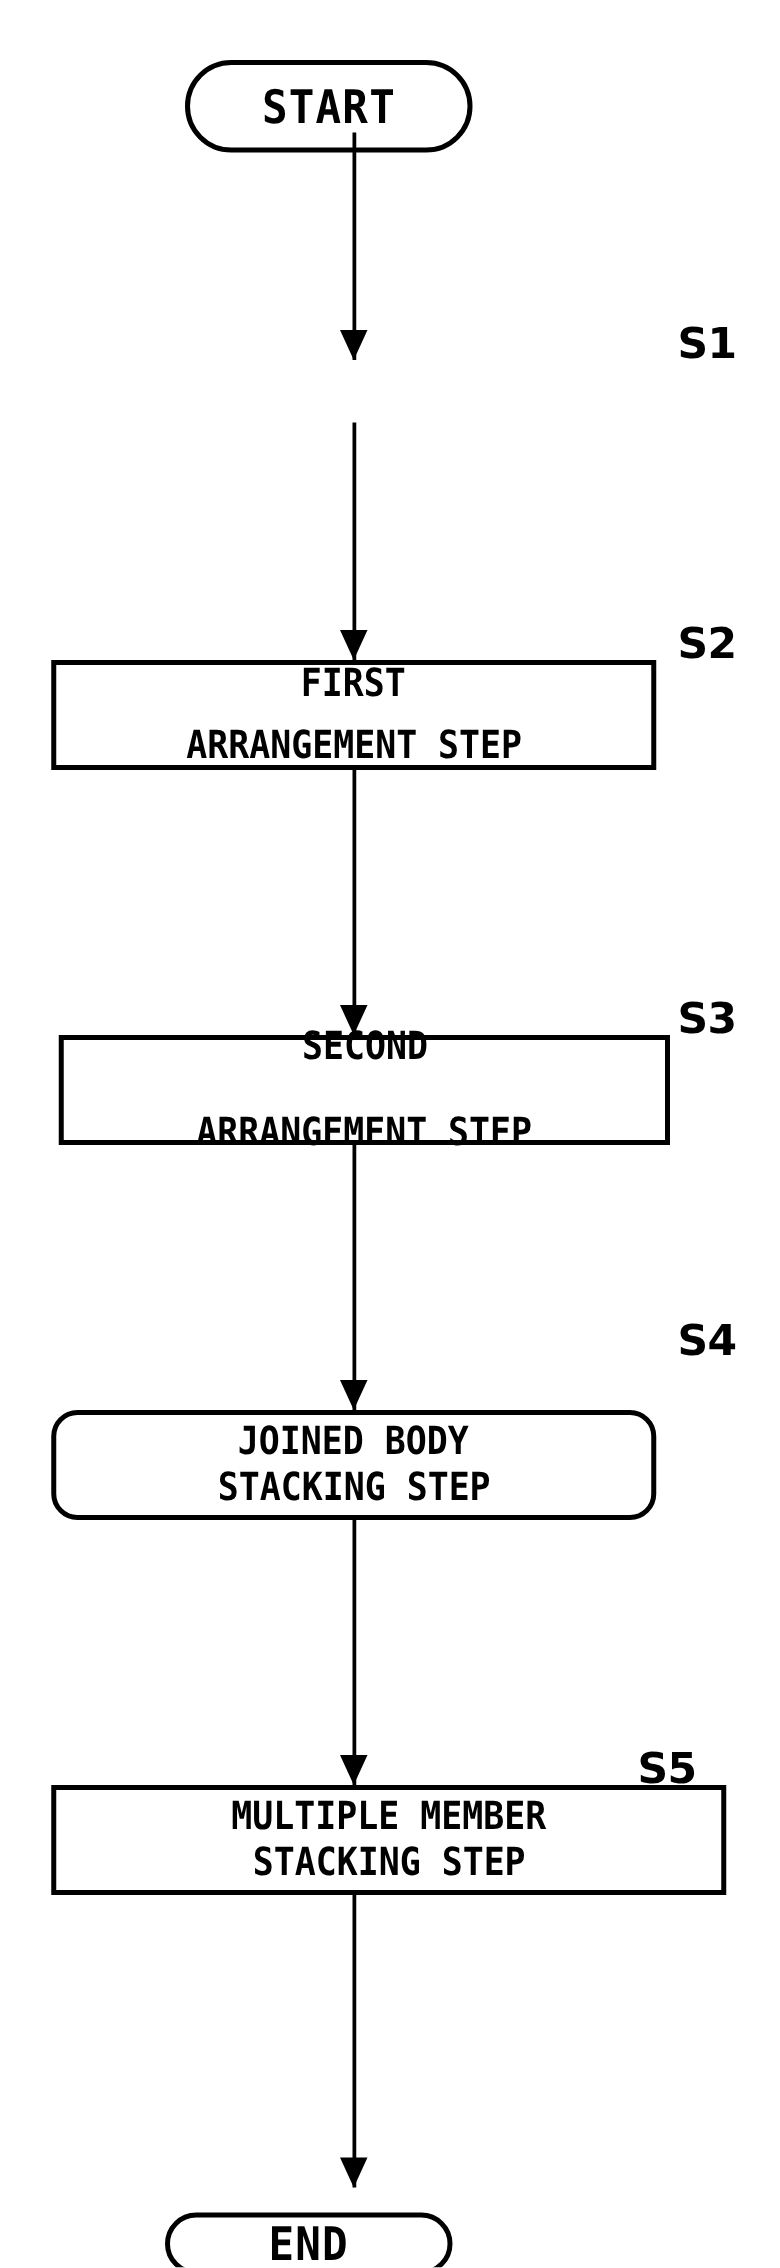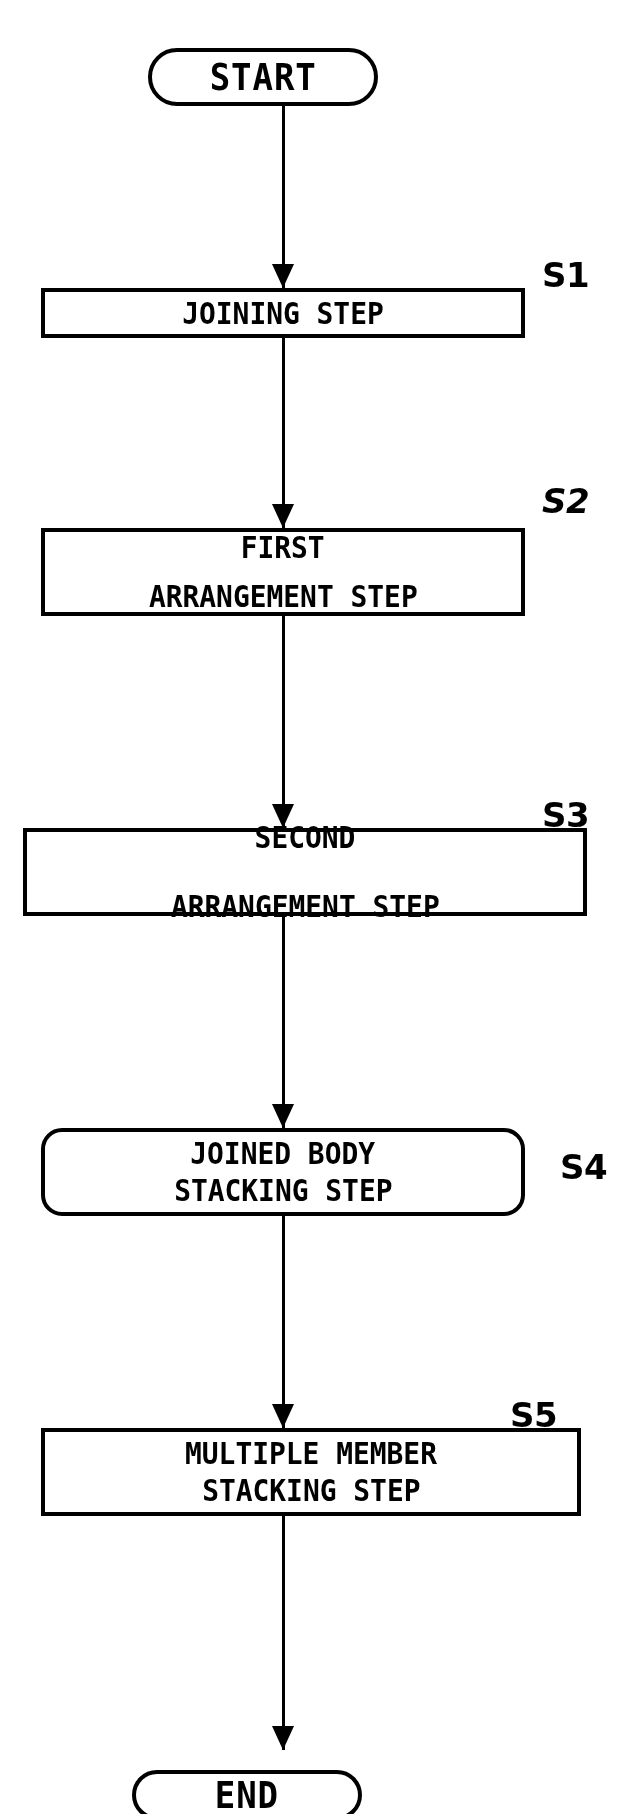--- a/index.html
+++ b/index.html
@@ -98,66 +98,63 @@
     border-left: 11px solid transparent;
     border-right: 11px solid transparent;
     border-top: 24px solid #000000;
   }
 </style>
 </head>
 <body>
 
 <div id="canvas">
 
-  <div class="terminator" style="left:148px; top:48px; width:230px; height:58px;">
+  <div class="terminator" style="left:148px; top:48px; width:230px; height:74px;">
     <span class="term-label">START</span>
   </div>
 
   <div class="connector" style="left:283px; top:106px; height:182px;">
     <div class="conn-line" style="height:182px;"></div>
     <div class="conn-head"></div>
   </div>
 
-  <div class="process" style="left:41px; top:288px; width:484px; height:50px;">
-    <span class="proc-line">JOINING STEP</span>
-  </div>
   <div class="step-ref" style="left:542px; top:258px;">S1</div>
 
   <div class="connector" style="left:283px; top:338px; height:190px;">
     <div class="conn-line" style="height:190px;"></div>
     <div class="conn-head"></div>
   </div>
 
   <div class="process" style="left:41px; top:528px; width:484px; height:88px;gap:12px;">
     <span class="proc-line">FIRST</span>
     <span class="proc-line">ARRANGEMENT STEP</span>
   </div>
-  <div class="step-ref" style="left:542px; top:484px;font-style:italic;">S2</div>
+  <div class="step-ref" style="left:542px; top:498px;">S2</div>
 
   <div class="connector" style="left:283px; top:616px; height:212px;">
     <div class="conn-line" style="height:212px;"></div>
     <div class="conn-head"></div>
   </div>
 
-  <div class="process" style="left:23px; top:828px; width:564px; height:88px;gap:32px;">
+  <div class="process" style="left:47px; top:828px; width:489px; height:88px;gap:32px;">
     <span class="proc-line">SECOND</span>
     <span class="proc-line">ARRANGEMENT STEP</span>
   </div>
   <div class="step-ref" style="left:542px; top:798px;">S3</div>
 
   <div class="connector" style="left:283px; top:916px; height:212px;">
     <div class="conn-line" style="height:212px;"></div>
     <div class="conn-head"></div>
   </div>
 
   <div class="process" style="left:41px; top:1128px; width:484px; height:88px;border-radius:21px;">
     <span class="proc-line">JOINED BODY</span>
     <span class="proc-line">STACKING STEP</span>
   </div>
-  <div class="step-ref" style="left:542px; top:1150px;margin-left:18px;">S4</div>
+  <div class="step-ref" style="left:542px; top:1056px;">S4</div>
 
   <div class="connector" style="left:283px; top:1216px; height:212px;">
     <div class="conn-line" style="height:212px;"></div>
     <div class="conn-head"></div>
   </div>
 
   <div class="process" style="left:41px; top:1428px; width:540px; height:88px;">
     <span class="proc-line">MULTIPLE MEMBER</span>
     <span class="proc-line">STACKING STEP</span>
   </div>

